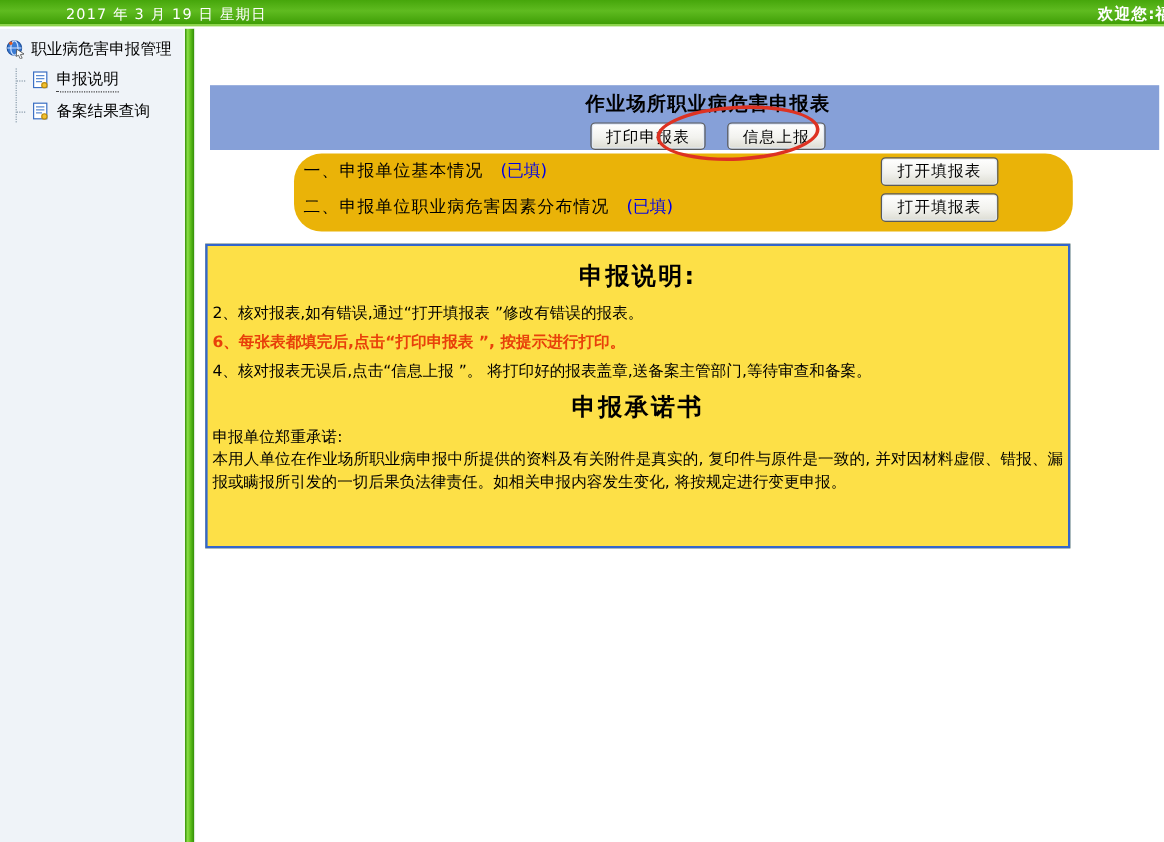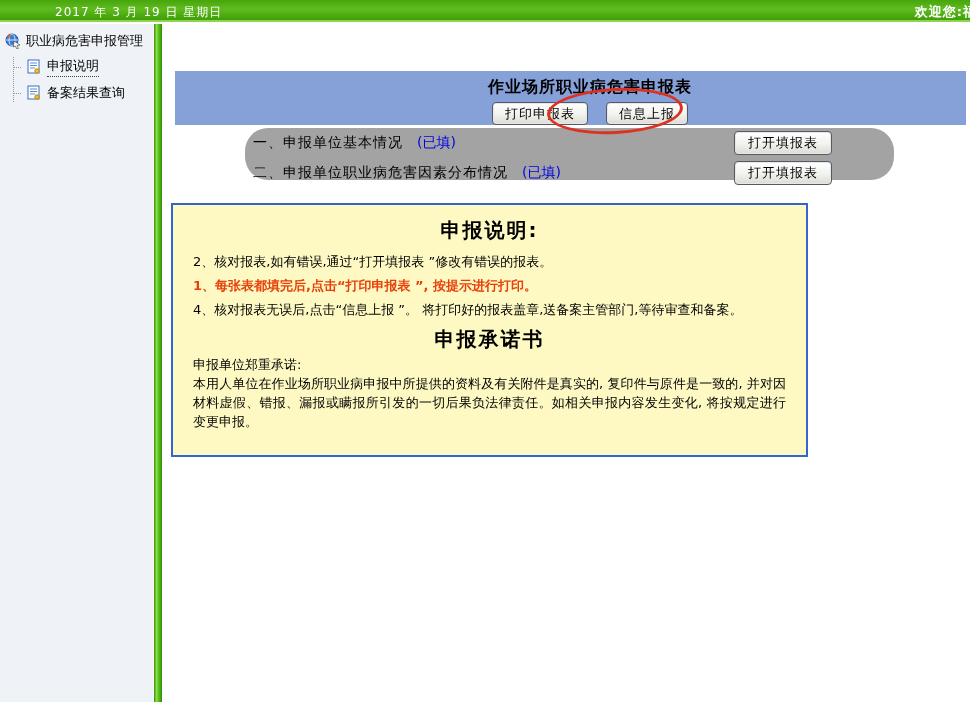--- a/index.html
+++ b/index.html
@@ -83,42 +83,42 @@
   }
   .btn {
     font-family:inherit; font-size:13px; color:#000;
     padding:2px 12px; height:23px;
     background:linear-gradient(180deg,#ffffff 0%,#f2f2ee 55%,#dcdcd2 100%);
     border:1px solid #5a5a5a; border-radius:4px;
     box-shadow:inset 0 0 0 1px #dfe8f5;
     cursor:pointer; letter-spacing:1px; white-space:nowrap;
   }
   .rows-panel {
-    position:absolute; left:82px; top:104px; width:649px; height:52px;
-    background:#a3a3a3;
+    position:absolute; left:82px; top:104px; width:649px; height:65px;
+    background:#eab308;
     border-radius:23px;
   }
   .form-row {
     display:flex; align-items:center; height:30px; padding:0 62px 0 8px;
   }
   .form-row .row-label { font-size:14px; color:#000; letter-spacing:1px; white-space:nowrap; }
   .form-row .row-status { font-size:14px; color:#0000e8; margin-left:14px; white-space:nowrap; }
   .form-row .row-btn { margin-left:auto; width:98px; height:24px; padding:2px 6px; }
 
   .red-ellipse {
     position:absolute; left:384px; top:64px; width:136px; height:46px;
     border:3px solid #dd3222; border-radius:50%;
     transform:rotate(-3deg); pointer-events:none; z-index:5;
   }
 
   
   .note-box {
-    position:absolute; left:8px; top:179px; width:637px; height:254px;
-    border:2px solid #3366cc; background:#fef9c3;
-    padding:2px 20px;
+    position:absolute; left:8px; top:179px; width:721px; height:254px;
+    border:2px solid #3366cc; background:#fde047;
+    padding:2px 4px;
   }
   .note-title {
     text-align:center; font-size:20px; font-weight:bold;
     margin:10px 0 8px; letter-spacing:2px;
   }
   .note-line { font-size:13px; line-height:20px; color:#000; white-space:nowrap; overflow:hidden; }
   .note-line.red { color:#e8400a; font-weight:bold; margin:4px 0; }
   .promise-title {
     text-align:center; font-size:20px; font-weight:bold;
     margin:6px 0 2px; letter-spacing:2px;
@@ -199,20 +199,20 @@
     <div class="form-row">
       <span class="row-label">二、申报单位职业病危害因素分布情况</span>
       <span class="row-status">(已填)</span>
       <button class="btn row-btn">打开填报表</button>
     </div>
   </div>
 
   <div class="note-box">
     <div class="note-title">申报说明:</div>
     <div class="note-line">2、核对报表,如有错误,通过“打开填报表 ”修改有错误的报表。</div>
-    <div class="note-line red">1、每张表都填完后,点击“打印申报表 ”, 按提示进行打印。</div>
+    <div class="note-line red">6、每张表都填完后,点击“打印申报表 ”, 按提示进行打印。</div>
     <div class="note-line">4、核对报表无误后,点击“信息上报 ”。 将打印好的报表盖章,送备案主管部门,等待审查和备案。</div>
     <div class="promise-title">申报承诺书</div>
     <div class="promise-intro">申报单位郑重承诺:</div>
     <div class="promise-body">本用人单位在作业场所职业病申报中所提供的资料及有关附件是真实的, 复印件与原件是一致的, 并对因材料虚假、错报、漏报或瞒报所引发的一切后果负法律责任。如相关申报内容发生变化, 将按规定进行变更申报。</div>
   </div>
 
 </div>
 
 </body></html>

